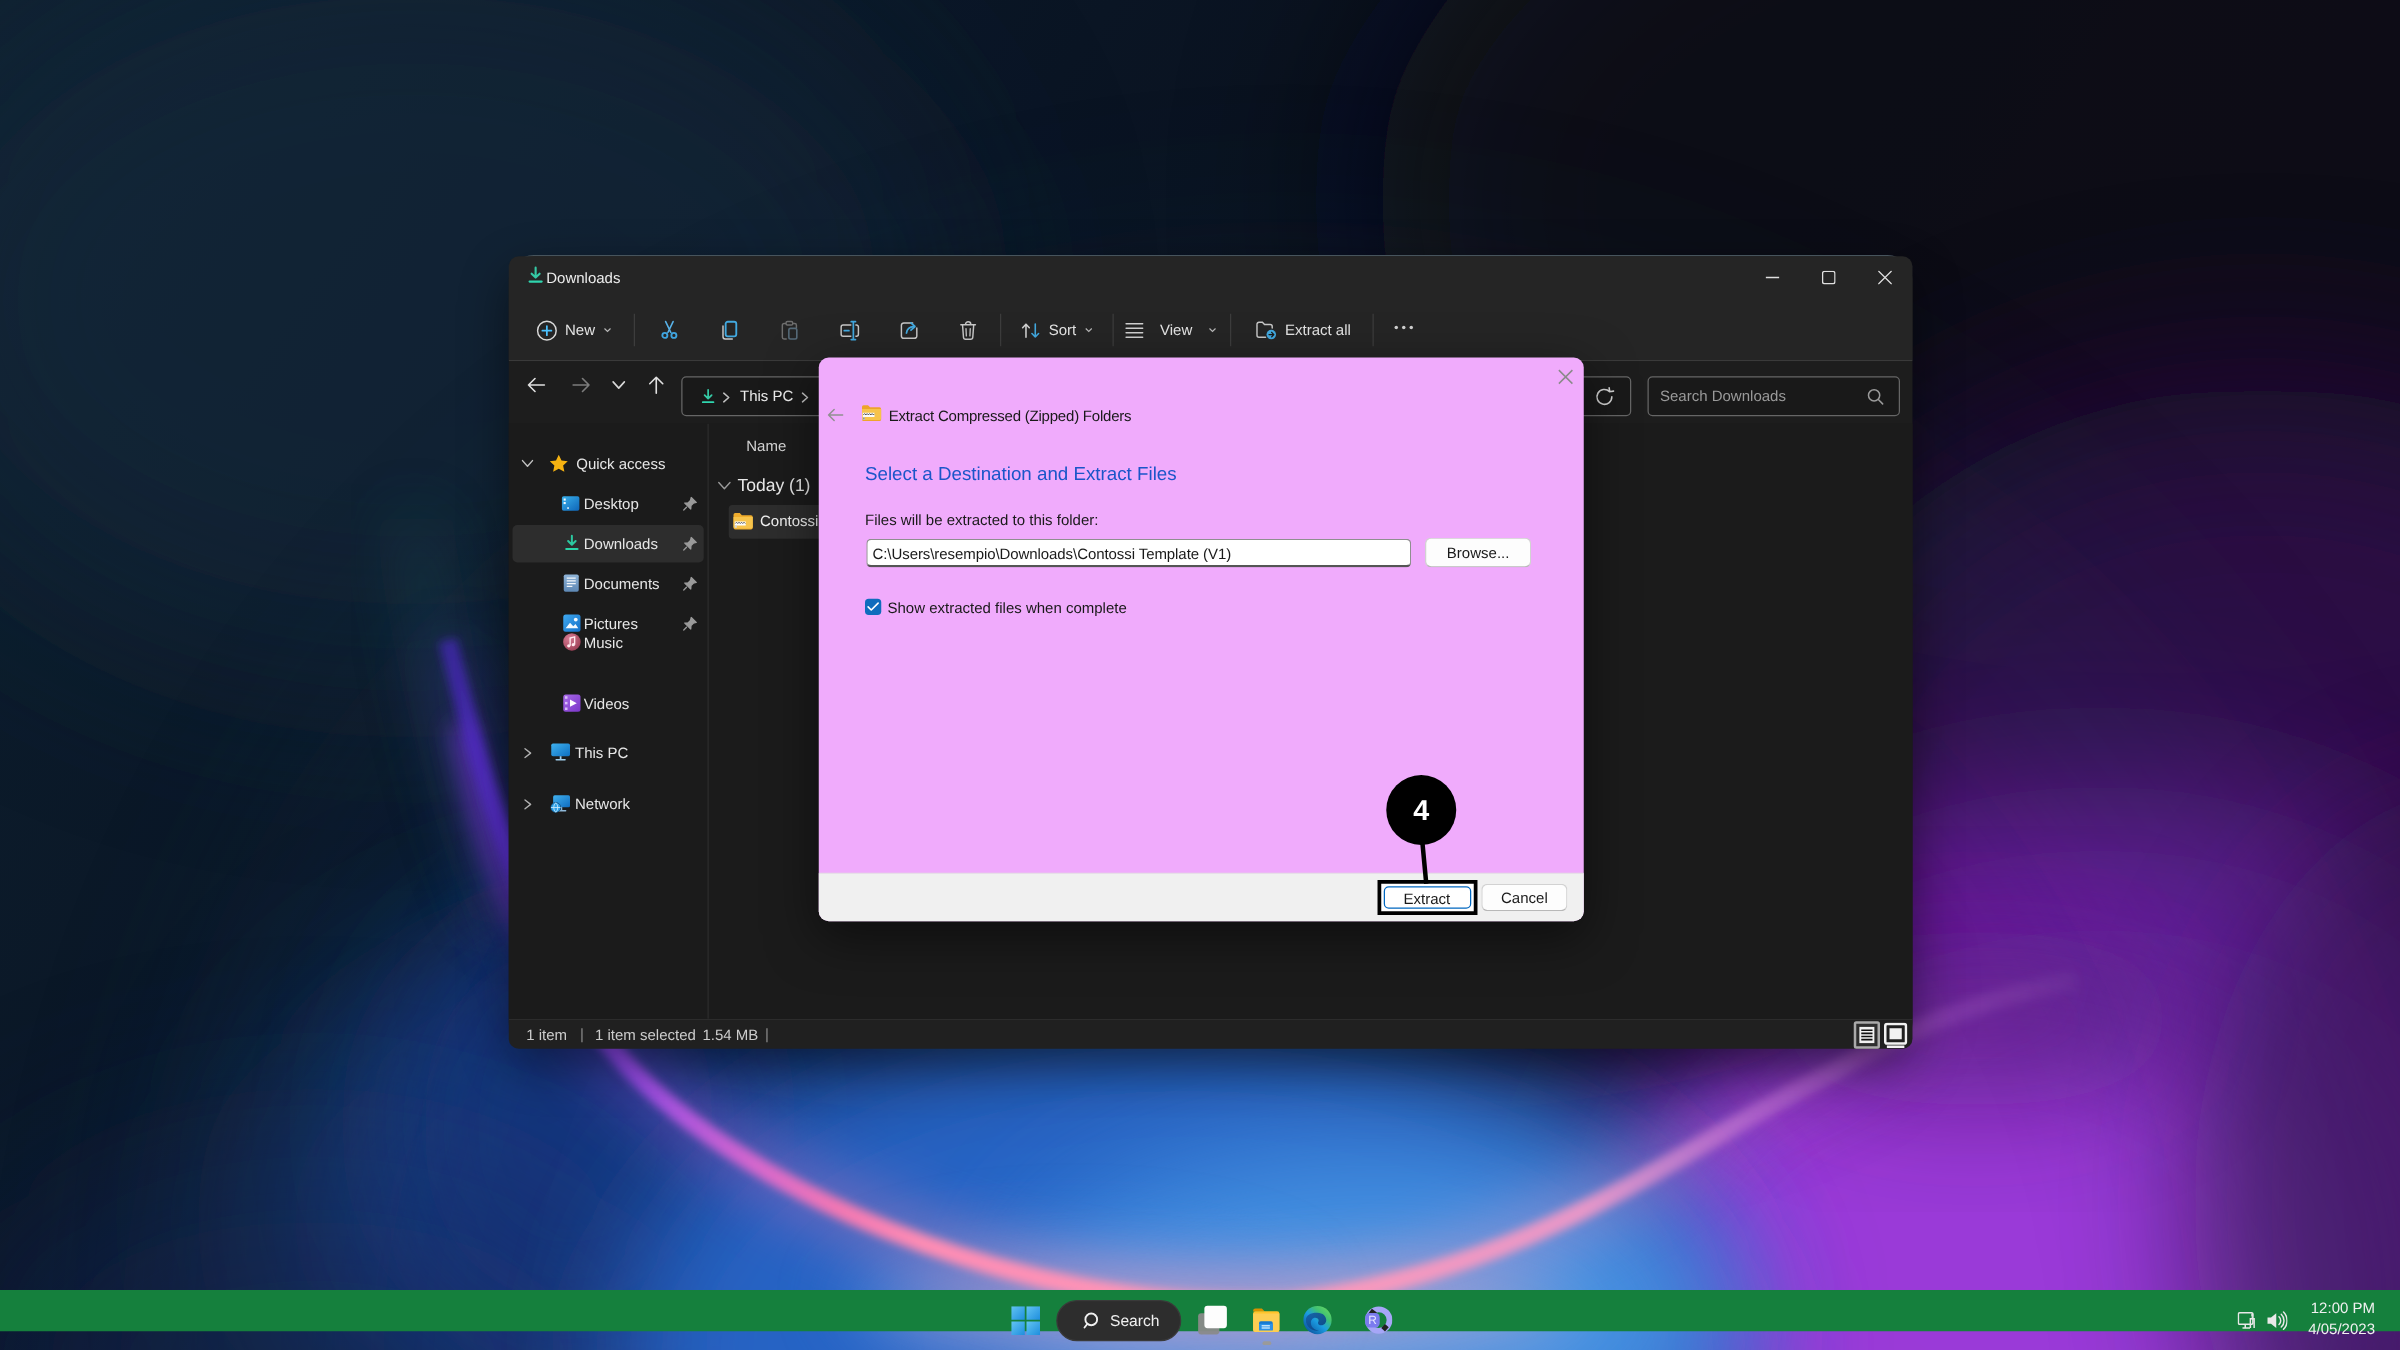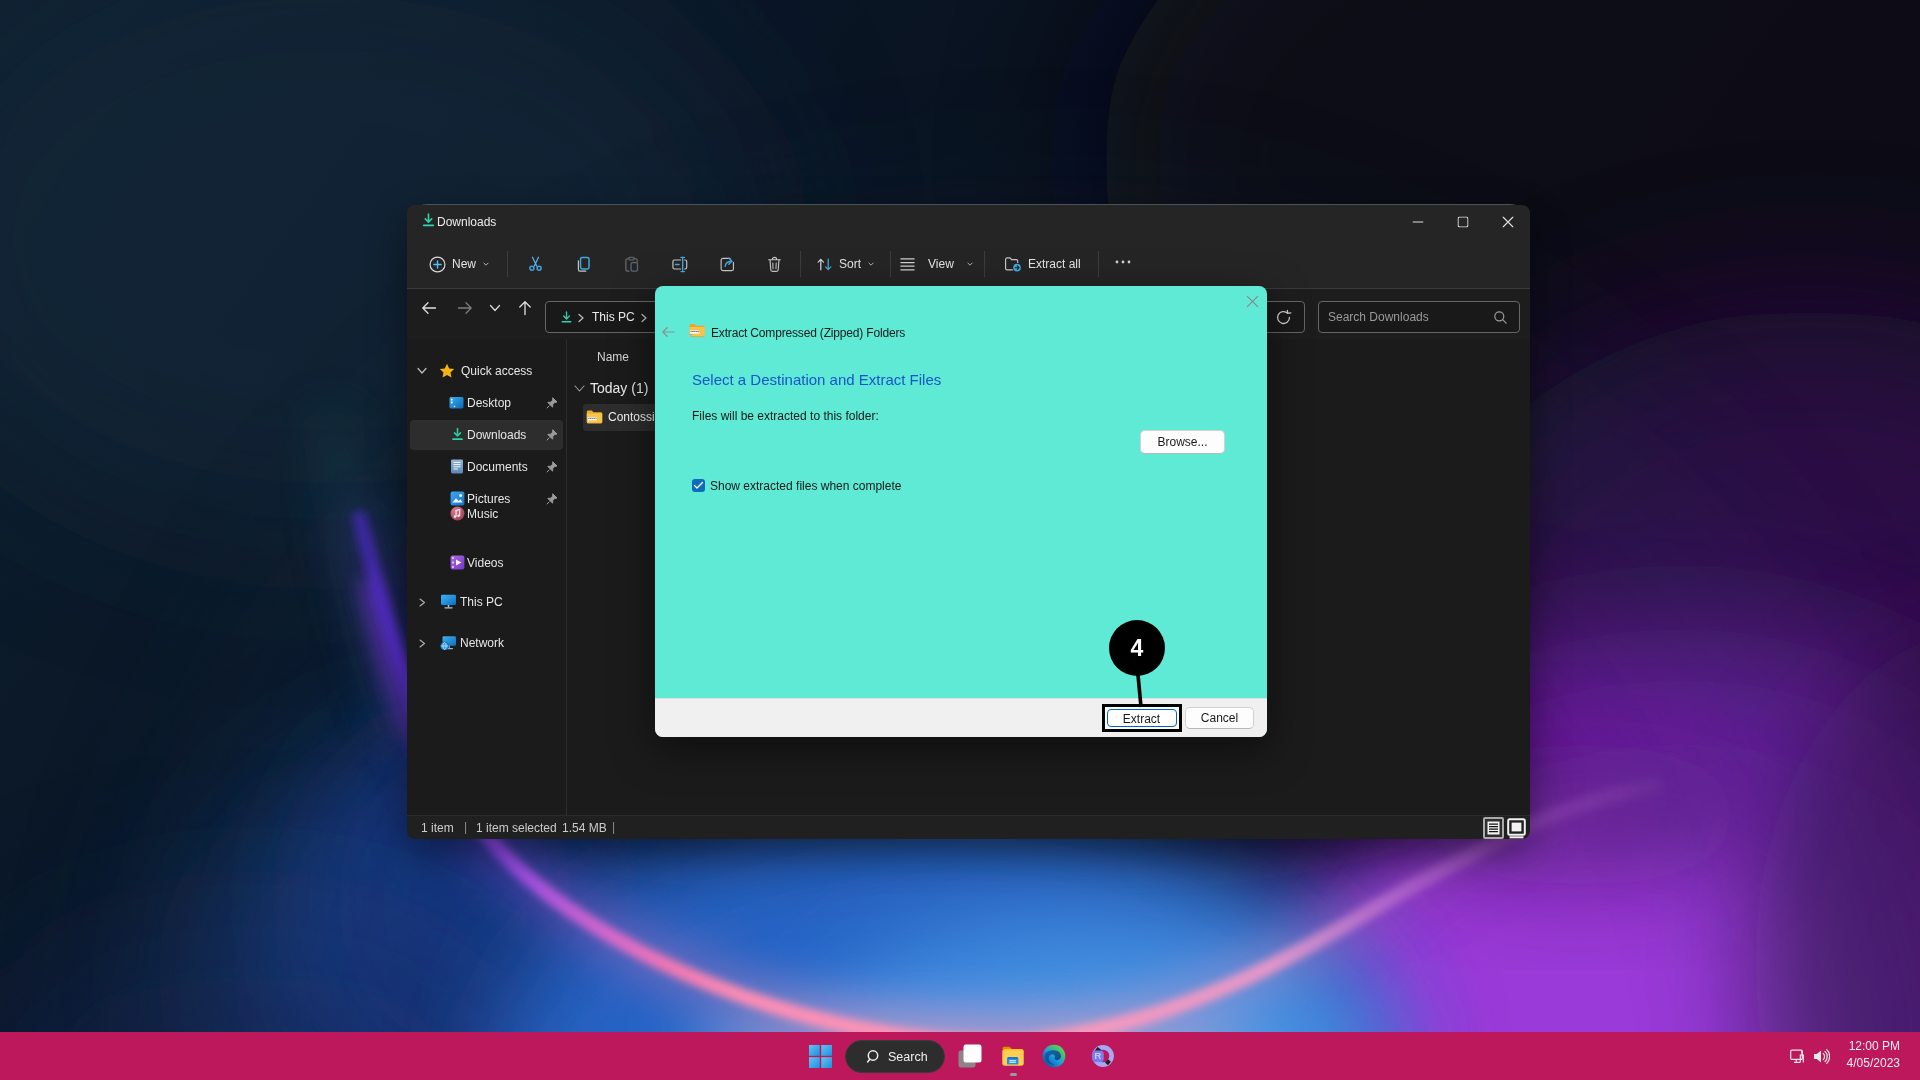--- a/index.html
+++ b/index.html
@@ -34,26 +34,26 @@
 #body { position:absolute; left:0; top:134px; width:100%; height:476px; background:#1b1b1b; }
 #sidebar { position:absolute; left:0; top:0; width:159px; height:100%; }
 #sbdiv { position:absolute; left:159px; top:0; width:1px; height:100%; background:#2d2d2d; }
 .srow { position:absolute; left:3px; width:153px; height:30px; border-radius:4px; display:flex; align-items:center; color:#e6e6e6; }
 .srow .lbl { margin-left:0; }
 #filepane { position:absolute; left:160px; top:0; right:0; height:100%; }
 
 #statusbar { position:absolute; left:0; top:610px; width:100%; height:24px; background:#202020; border-top:1px solid #2c2c2c; color:#cccccc; border-radius:0 0 8px 8px; }
 
 
-#dlg { position:absolute; left:655px; top:286px; width:612px; height:451px; background:#5eead4;
+#dlg { position:absolute; left:655px; top:286px; width:612px; height:451px; background:#f0abfc;
   border-radius:8px; box-shadow:0 12px 40px rgba(0,0,0,.5); color:#1a1a1a; font-size:12px; }
 #dlgfooter { position:absolute; left:0; bottom:0; width:100%; height:39px; background:#f0f0f0; border-top:1px solid #e0e0e0; border-radius:0 0 8px 8px; }
 
 
-#taskbar { position:absolute; left:0; top:1032px; width:1920px; height:48px; background:#be185d; }
+#taskbar { position:absolute; left:0; top:1032px; width:1920px; height:33px; background:#15803d; }
 </style>
 </head>
 <body>
 <div id="stage">
 
 <svg id="wall" width="1920" height="1080" viewBox="0 0 1920 1080">
   <defs>
     <linearGradient id="base" x1="0" y1="0" x2="1" y2="0.4">
       <stop offset="0" stop-color="#0d2030"></stop>
       <stop offset="0.4" stop-color="#0a1524"></stop>
@@ -461,20 +461,23 @@
         <path d="M0.6 2.4 a1.3 1.3 0 0 1 1.3 -1.3 h3.5 l1.6 1.7 h7.6 a1.3 1.3 0 0 1 1.3 1.3 v8.4 a1.3 1.3 0 0 1 -1.3 1.3 H1.9 a1.3 1.3 0 0 1 -1.3 -1.3 Z" fill="#eda42c"></path>
         <path d="M0.6 4.1 h15.3 v7.6 a1.3 1.3 0 0 1 -1.3 1.3 H1.9 a1.3 1.3 0 0 1 -1.3 -1.3 Z" fill="#f7c34b"></path>
         <rect x="1.2" y="7.2" width="9.4" height="3.4" fill="#fbfbfb"></rect>
         <path d="M1.7 8.9 l1 -1 l1 1 l1 -1 l1 1 l1 -1 l1 1 l1 -1 l1 1 l0.8 -0.8" stroke="#444" fill="none" stroke-width="0.8"></path>
         <rect x="1.2" y="10.8" width="1.7" height="2.2" fill="#cfcfcf"></rect>
         <rect x="1.5" y="11.1" width="1.1" height="1.4" fill="#8a8a8a"></rect>
       </svg>
   <span style="position:absolute;left:56px;top:40px;color:#191919;letter-spacing:-0.17px;">Extract Compressed (Zipped) Folders</span>
   <span style="position:absolute;left:37px;top:85px;color:#1a55c9;font-size:15px;">Select a Destination and Extract Files</span>
   <span style="position:absolute;left:37px;top:123px;color:#191919;">Files will be extracted to this folder:</span>
+  <div style="position:absolute;left:38px;top:145px;width:436px;height:23px;border:1px solid #8f8f8f;border-bottom:2px solid #555;border-radius:4px;background:#fff;">
+    <span style="position:absolute;left:4px;top:4px;color:#1a1a1a;letter-spacing:-0.06px;">C:\Users\resempio\Downloads\Contossi Template (V1)</span>
+  </div>
   <div style="position:absolute;left:485px;top:144px;width:85px;height:24px;border:1px solid #d2d2d2;border-bottom-color:#b8b8b8;border-radius:5px;background:#fdfdfd;">
     <span style="position:absolute;left:50%;top:4px;transform:translateX(-50%);color:#1a1a1a;">Browse...</span>
   </div>
   <div style="position:absolute;left:37px;top:193px;width:13px;height:13px;background:#0f6cbd;border-radius:3px;">
     <svg style="position:absolute;left:1px;top:2px;" width="11" height="9" viewBox="0 0 11 9">
           <path d="M1.5 4.5 L4 7 L9.5 1.5" stroke="#fff" fill="none" stroke-width="1.3" stroke-linecap="round" stroke-linejoin="round"></path>
         </svg>
   </div>
   <span style="position:absolute;left:55px;top:193px;color:#191919;">Show extracted files when complete</span>
   <div id="dlgfooter"></div>

